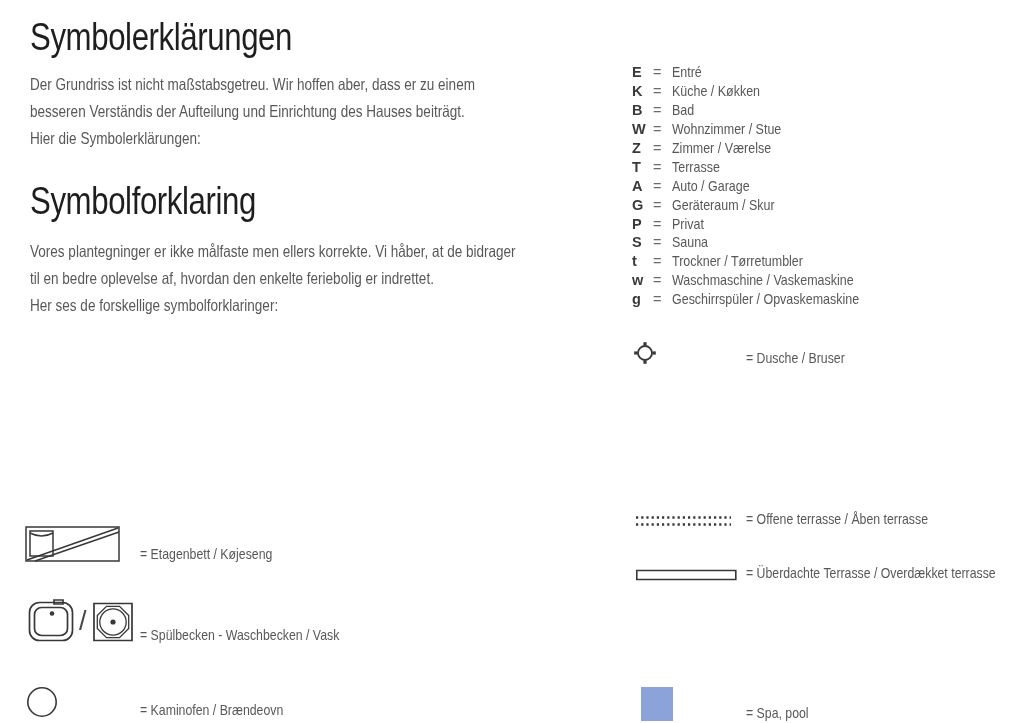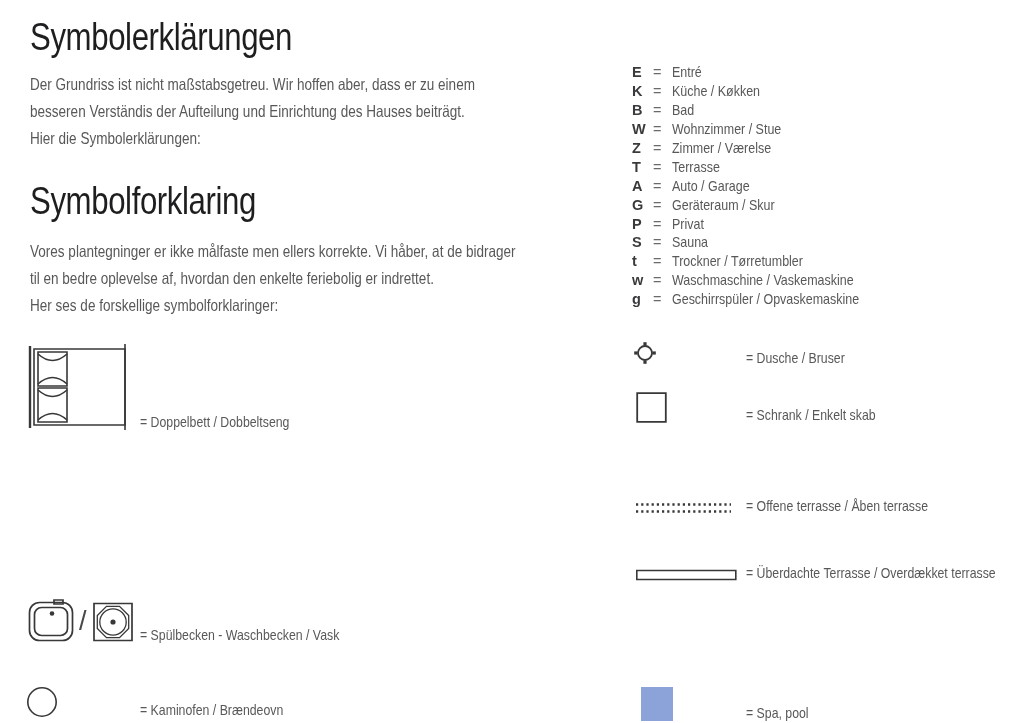--- a/index.html
+++ b/index.html
@@ -157,38 +157,34 @@
         <span class="leq">=</span>
         <span class="llabel">Waschmaschine / Vaskemaskine</span>
       </div>
     <div class="lrow">
         <span class="lletter">g</span>
         <span class="leq">=</span>
         <span class="llabel">Geschirrspüler / Opvaskemaskine</span>
       </div>
   </div>
 
-  <div class="sym-row left-row" style="top:331px">
-    <span class="icon-slot">
-      <svg class="icon" width="100" height="86" viewBox="0 0 100 86" fill="none" stroke="currentColor" stroke-width="1.6">
-        <rect x="6" y="5" width="91" height="76"></rect>
-        <line x1="2" y1="2" x2="2" y2="84" stroke-width="2.4"></line>
-        <line x1="97" y1="0" x2="97" y2="86"></line>
-        <rect x="10" y="8" width="29" height="34"></rect>
-        <path d="M10,10 Q24.5,23 39,10"></path>
-        <path d="M10,40 Q24.5,27 39,40"></path>
-        <rect x="10" y="44" width="29" height="34"></rect>
-        <path d="M10,46 Q24.5,59 39,46"></path>
-        <path d="M10,76 Q24.5,63 39,76"></path>
-      </svg>
-    </span>
-    <span class="sym-label">= Doppelbett / Dobbeltseng</span>
-  </div>
-
-
+
+
+  <div class="sym-row left-row" style="left:25px; top:511px">
+    <span class="icon-slot" style="width:115px">
+      <svg class="icon" width="95" height="38" viewBox="0 0 95 38" fill="none" stroke="currentColor" stroke-width="1.5">
+        <rect x="1" y="3" width="93" height="34"></rect>
+        <line x1="2" y1="36" x2="93" y2="4"></line>
+        <line x1="10" y1="37" x2="94" y2="8"></line>
+        <rect x="5" y="7" width="23" height="25"></rect>
+        <path d="M5,9 Q16.5,15 28,9"></path>
+      </svg>
+    </span>
+    <span class="sym-label">= Etagenbett / Køjeseng</span>
+  </div>
 
   <div class="sym-row left-row" style="top:586px">
     <span class="icon-slot">
       <svg class="icon" width="46" height="44" viewBox="0 0 46 44" fill="none" stroke="currentColor" stroke-width="1.7">
         <rect x="26" y="1" width="9" height="4"></rect>
         <rect x="1.5" y="3.5" width="43" height="38" rx="10"></rect>
         <rect x="6.5" y="8.5" width="33" height="28" rx="7"></rect>
         <circle cx="24" cy="14.5" r="2.3" fill="currentColor" stroke="none"></circle>
       </svg>
       <span class="slash">/</span>
@@ -217,31 +213,23 @@
         <circle cx="13" cy="13" r="7"></circle>
         <rect x="11.4" y="2.2" width="3.2" height="3.4" fill="currentColor" stroke="none"></rect>
         <rect x="11.4" y="20.4" width="3.2" height="3.4" fill="currentColor" stroke="none"></rect>
         <rect x="2.2" y="11.4" width="3.4" height="3.2" fill="currentColor" stroke="none"></rect>
         <rect x="20.4" y="11.4" width="3.4" height="3.2" fill="currentColor" stroke="none"></rect>
       </svg>
     </span>
     <span class="sym-label">= Dusche / Bruser</span>
   </div>
 
-  <div class="sym-row right-row" style="top:379px">
-    <span class="icon-slot">
-      <svg class="icon" width="31" height="31" viewBox="0 0 31 31" fill="none" stroke="currentColor" stroke-width="1.8">
-        <rect x="1.2" y="1.2" width="28.6" height="28.6"></rect>
-      </svg>
-    </span>
-    <span class="sym-label">= Schrank / Enkelt skab</span>
-  </div>
-
-
-  <div class="sym-row right-row" style="top:484px">
+
+
+  <div class="sym-row right-row" style="top:497px">
     <span class="icon-slot">
       <svg class="icon" width="95" height="12" viewBox="0 0 95 12" fill="none" stroke="currentColor" stroke-width="2.6">
         <line x1="0" y1="2.5" x2="95" y2="2.5" stroke-dasharray="2.2,3"></line>
         <line x1="0" y1="9.5" x2="95" y2="9.5" stroke-dasharray="2.2,3"></line>
       </svg>
     </span>
     <span class="sym-label">= Offene terrasse / Åben terrasse</span>
   </div>
 
   <div class="sym-row right-row" style="top:551px">

